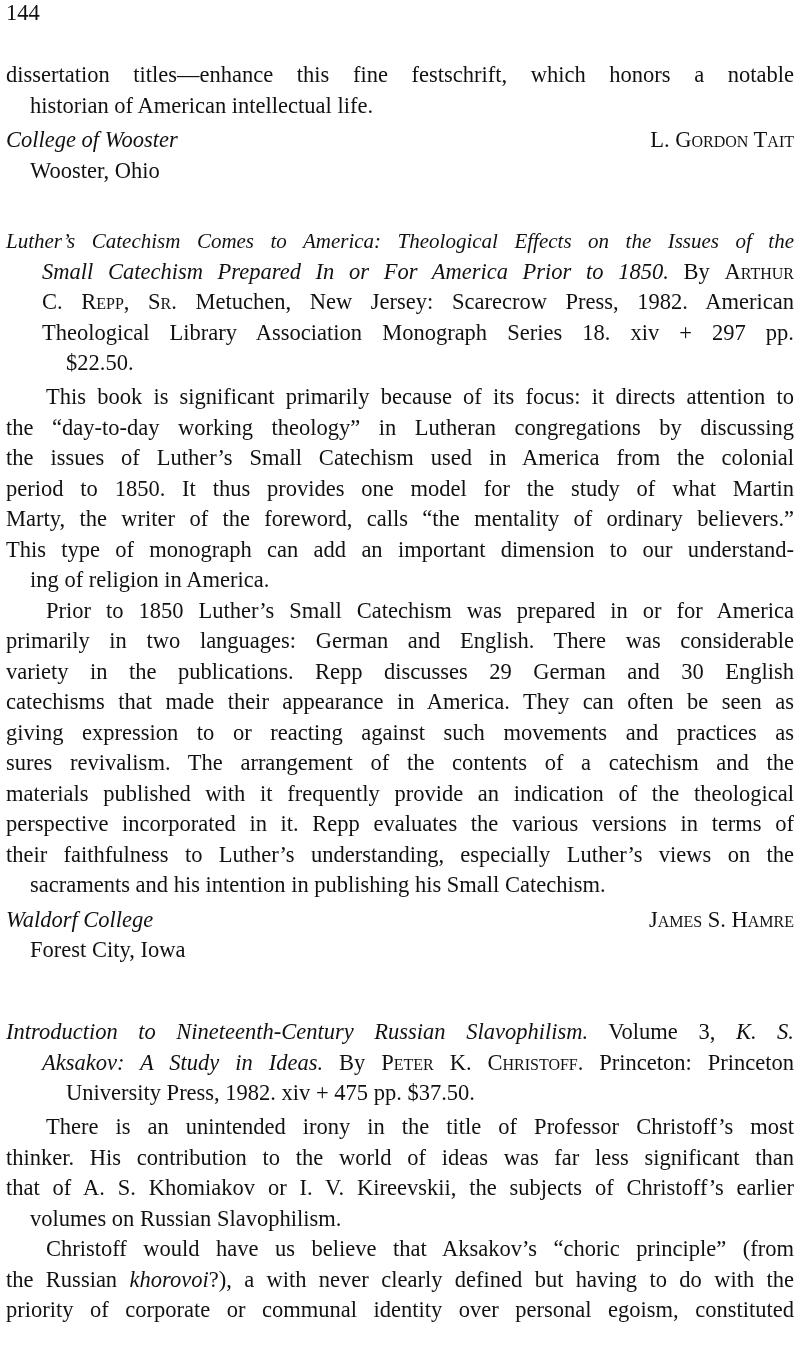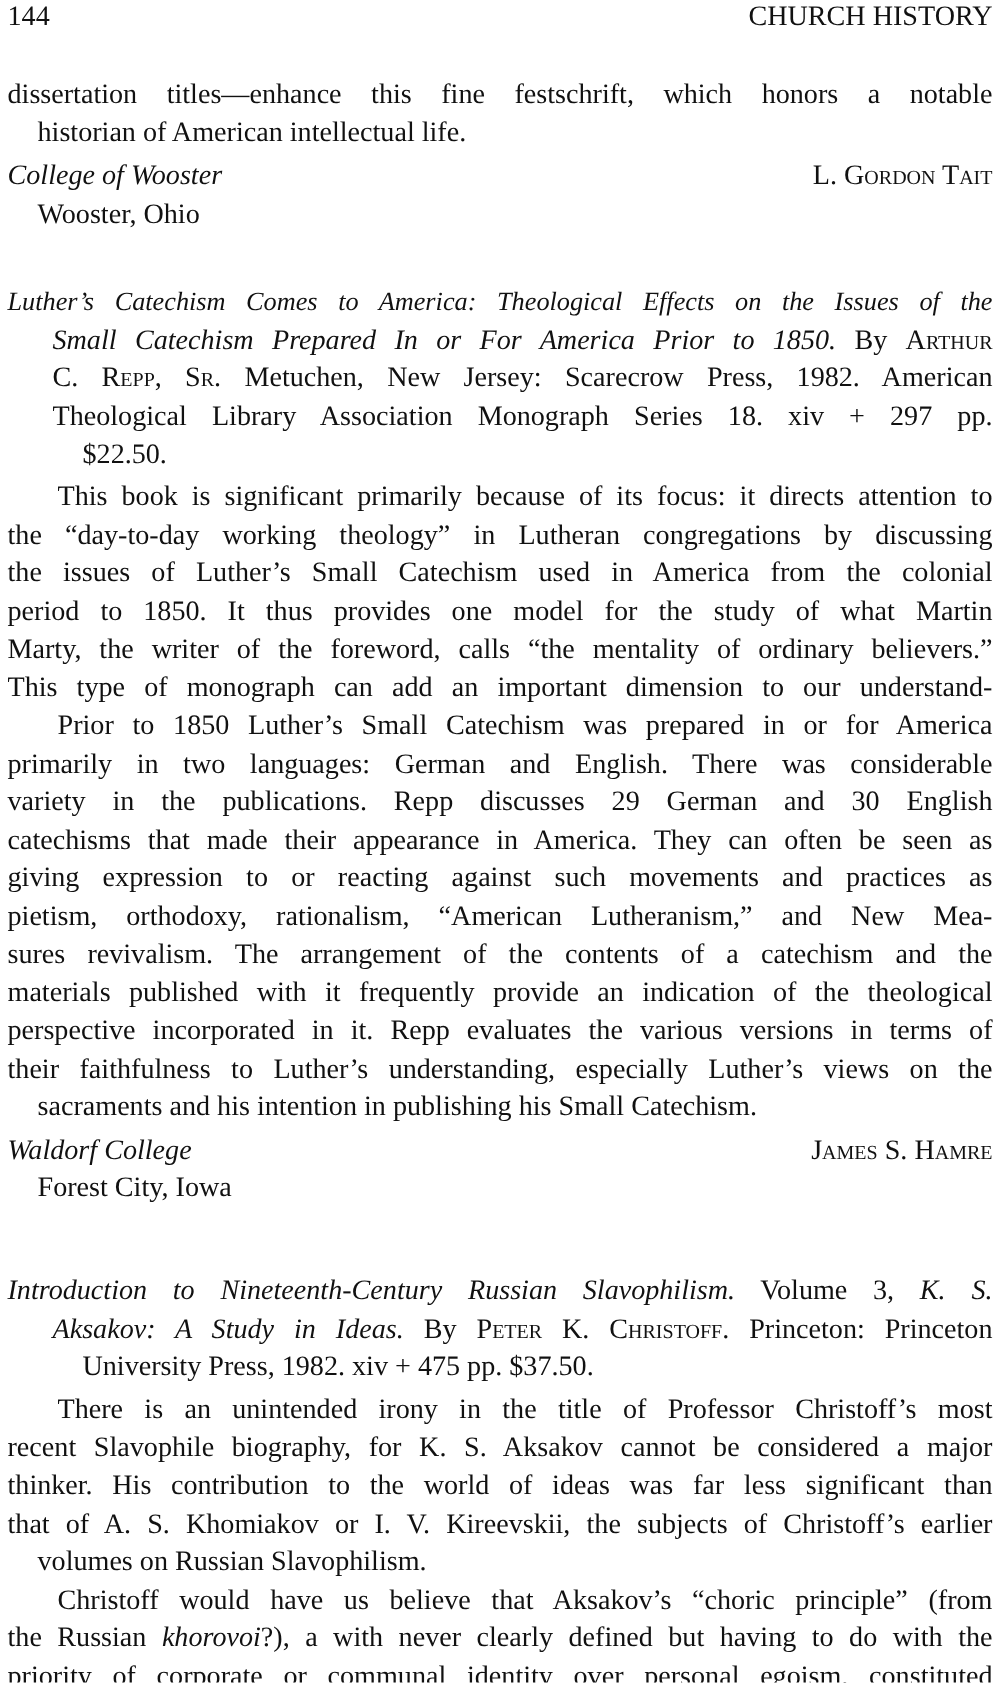--- a/index.html
+++ b/index.html
@@ -25,21 +25,20 @@
     .sig-row { display: flex; justify-content: space-between; height: 30.5px; line-height: 30.5px; }
     .block { position: absolute; left: 0; right: 0; }
   </style>
 </head>
 <body>
 
 <div class="page">
 
   <div class="running-head">
     <span>144</span>
-    <span>CHURCH HISTORY</span>
   </div>
 
   <div class="block" style="top:60px;">
     <span class="line">dissertation titles—enhance this fine festschrift, which honors a notable</span>
     <span class="line last">historian of American intellectual life.</span>
     <div style="height:4px"></div>
     <div class="sig-row">
       <span class="it">College of Wooster</span>
       <span class="sc">L. Gordon Tait</span>
     </div>
@@ -55,28 +54,28 @@
   </div>
 
   <div class="block" style="top:382px;">
     <div>
       <span class="line indent1">This book is significant primarily because of its focus: it directs attention to</span>
       <span class="line">the “day-to-day working theology” in Lutheran congregations by discussing</span>
       <span class="line">the issues of Luther’s Small Catechism used in America from the colonial</span>
       <span class="line">period to 1850. It thus provides one model for the study of what Martin</span>
       <span class="line">Marty, the writer of the foreword, calls “the mentality of ordinary believers.”</span>
       <span class="line">This type of monograph can add an important dimension to our understand-</span>
+      <span class="line last">ing of religion in America.</span>
     </div>
     <div>
       <span class="line indent1">Prior to 1850 Luther’s Small Catechism was prepared in or for America</span>
       <span class="line">primarily in two languages: German and English. There was considerable</span>
       <span class="line">variety in the publications. Repp discusses 29 German and 30 English</span>
       <span class="line">catechisms that made their appearance in America. They can often be seen as</span>
       <span class="line">giving expression to or reacting against such movements and practices as</span>
-      <span class="line">pietism, orthodoxy, rationalism, “American Lutheranism,” and New Mea-</span>
       <span class="line">sures revivalism. The arrangement of the contents of a catechism and the</span>
       <span class="line">materials published with it frequently provide an indication of the theological</span>
       <span class="line">perspective incorporated in it. Repp evaluates the various versions in terms of</span>
       <span class="line">their faithfulness to Luther’s understanding, especially Luther’s views on the</span>
       <span class="line last">sacraments and his intention in publishing his Small Catechism.</span>
     </div>
     <div style="height:4px"></div>
     <div class="sig-row">
       <span class="it">Waldorf College</span>
       <span class="sc">James S. Hamre</span>
@@ -86,21 +85,20 @@
 
   <div class="block" style="top:1017px;">
     <span class="line"><span class="it">Introduction to Nineteenth-Century Russian Slavophilism.</span><span> Volume 3, </span><span class="it">K. S.</span></span>
     <span class="line hang"><span class="it">Aksakov: A Study in Ideas.</span><span> By </span><span class="sc">Peter K. Christoff.</span><span> Princeton: Princeton</span></span>
     <span class="line hang last">University Press, 1982. xiv + 475 pp. $37.50.</span>
   </div>
 
   <div class="block" style="top:1112px;">
     <div>
       <span class="line indent1">There is an unintended irony in the title of Professor Christoff’s most</span>
-      <span class="line">recent Slavophile biography, for K. S. Aksakov cannot be considered a major</span>
       <span class="line">thinker. His contribution to the world of ideas was far less significant than</span>
       <span class="line">that of A. S. Khomiakov or I. V. Kireevskii, the subjects of Christoff’s earlier</span>
       <span class="line last">volumes on Russian Slavophilism.</span>
     </div>
     <div>
       <span class="line indent1">Christoff would have us believe that Aksakov’s “choric principle” (from</span>
       <span class="line"><span>the Russian </span><span class="it">khorovoi</span><span>?), a with never clearly defined but having to do with the</span></span>
       <span class="line">priority of corporate or communal identity over personal egoism, constituted</span>
     </div>
   </div>

